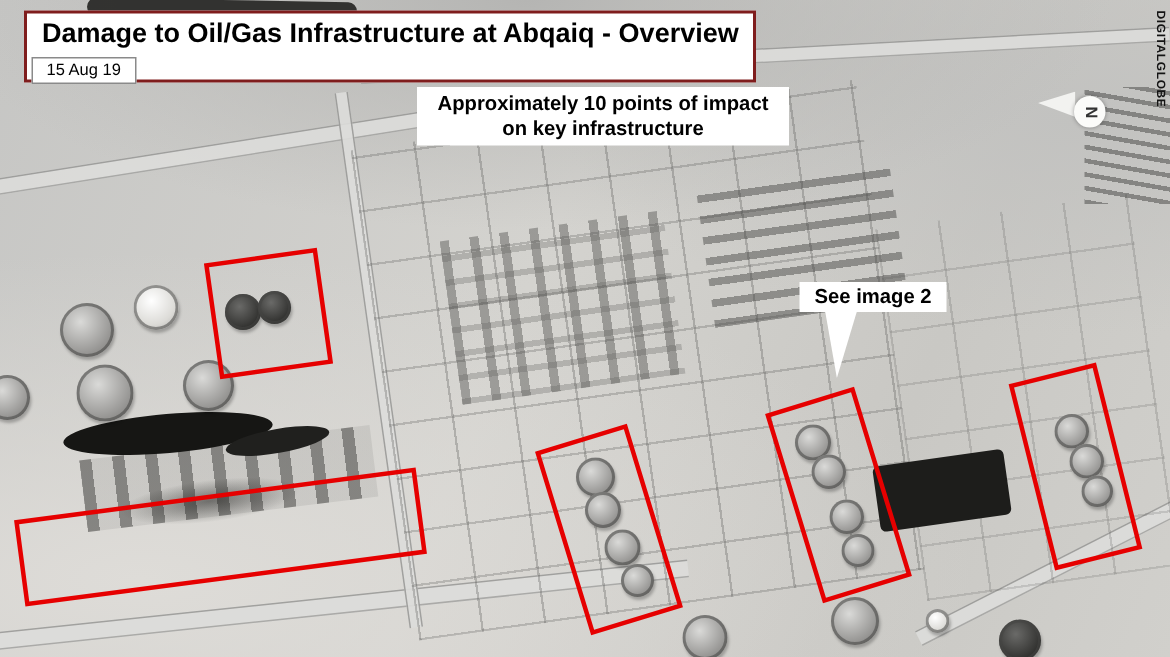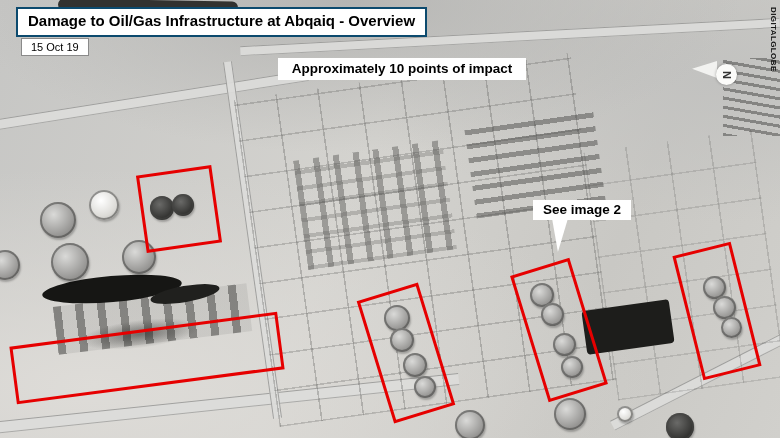--- a/index.html
+++ b/index.html
@@ -28,24 +28,24 @@
   .smoke { border-radius:50%; }
   .tank { border-radius:50%;
     background:radial-gradient(circle at 38% 35%, #dadad8, #908f8d 72%, #6c6b69 100%);
     box-shadow:inset 0 0 0 2px rgba(70,70,68,.55), 1px 2px 2px rgba(0,0,0,.25);
   }
   .tank.bright { background:radial-gradient(circle at 40% 35%, #ffffff, #dcdbd7 60%, #a9a8a6 100%); }
   .tank.dark   { background:radial-gradient(circle at 40% 35%, #6a6a68, #2c2c2a 75%); }
   
   .damage-marker { border:3px solid #e60000; z-index:5; }
   .label { background:#ffffff; color:#000; z-index:10; white-space:nowrap; }
-  .title-box  { left:16px; top:7px;  border:2px solid #0c4a6e; padding:3px 10px 6px; font-size:15px; font-weight:bold; }
+  .title-box  { left:16px; top:7px;  border:2px solid #7f1d1d; padding:3px 10px 20px; font-size:18px; font-weight:bold; }
   .date-label { left:21px; top:38px; border:1px solid #8a8a8a; padding:2px 9px; font-size:11px; }
   .impact-note{ left:278px; top:58px; width:248px; text-align:center; font-size:13.5px; font-weight:bold; line-height:17px; padding:2px 0 3px; }
-  .see-callout{ left:533px; top:200px; padding:2px 10px 3px; font-size:13.5px; font-weight:bold; }
+  .see-callout{ left:533px; top:188px; padding:2px 10px 3px; font-size:13.5px; font-weight:bold; }
   .callout-arrow { left:546px; top:206px; width:26px; height:46px; background:#ffffff;
     clip-path:polygon(8% 0, 92% 0, 52% 100%); transform:rotate(4deg); z-index:9; }
   .credit { right:2px; top:7px; writing-mode:vertical-rl; font-size:8px; font-weight:bold;
     letter-spacing:.4px; color:#141414; z-index:10; }
   .north-circle { left:716px; top:64px; width:21px; height:21px; background:#fbfbf9; border-radius:50%;
     display:flex; align-items:center; justify-content:center; box-shadow:0 0 3px rgba(0,0,0,.35); z-index:6; }
   .north-circle span { font-size:11px; font-weight:bold; color:#333; transform:rotate(90deg); }
   .north-tri { left:692px; top:61px; width:25px; height:17px; background:#f2f2f0;
     clip-path:polygon(0 45%, 100% 0, 100% 100%); z-index:6; }
 </style>
@@ -106,21 +106,22 @@
   <div class="abs damage-marker" style="left:687px; top:247px; width:54px; height:122px; transform:rotate(-14deg);"></div>
 
   <div class="abs north-tri"></div>
   <div class="abs north-circle">
     <span>N</span>
   </div>
 
   <div class="abs label title-box">
     <span>Damage to Oil/Gas Infrastructure at Abqaiq - Overview</span>
   </div>
-  <div class="abs label date-label">15 Oct 19</div>
+  <div class="abs label date-label">15 Aug 19</div>
   <div class="abs label impact-note">
     <div>Approximately 10 points of impact</div>
+    <div>on key infrastructure</div>
   </div>
   <div class="abs callout-arrow"></div>
   <div class="abs label see-callout">See image 2</div>
   <div class="abs credit">DIGITALGLOBE</div>
 
 </div>
 
 </body></html>

